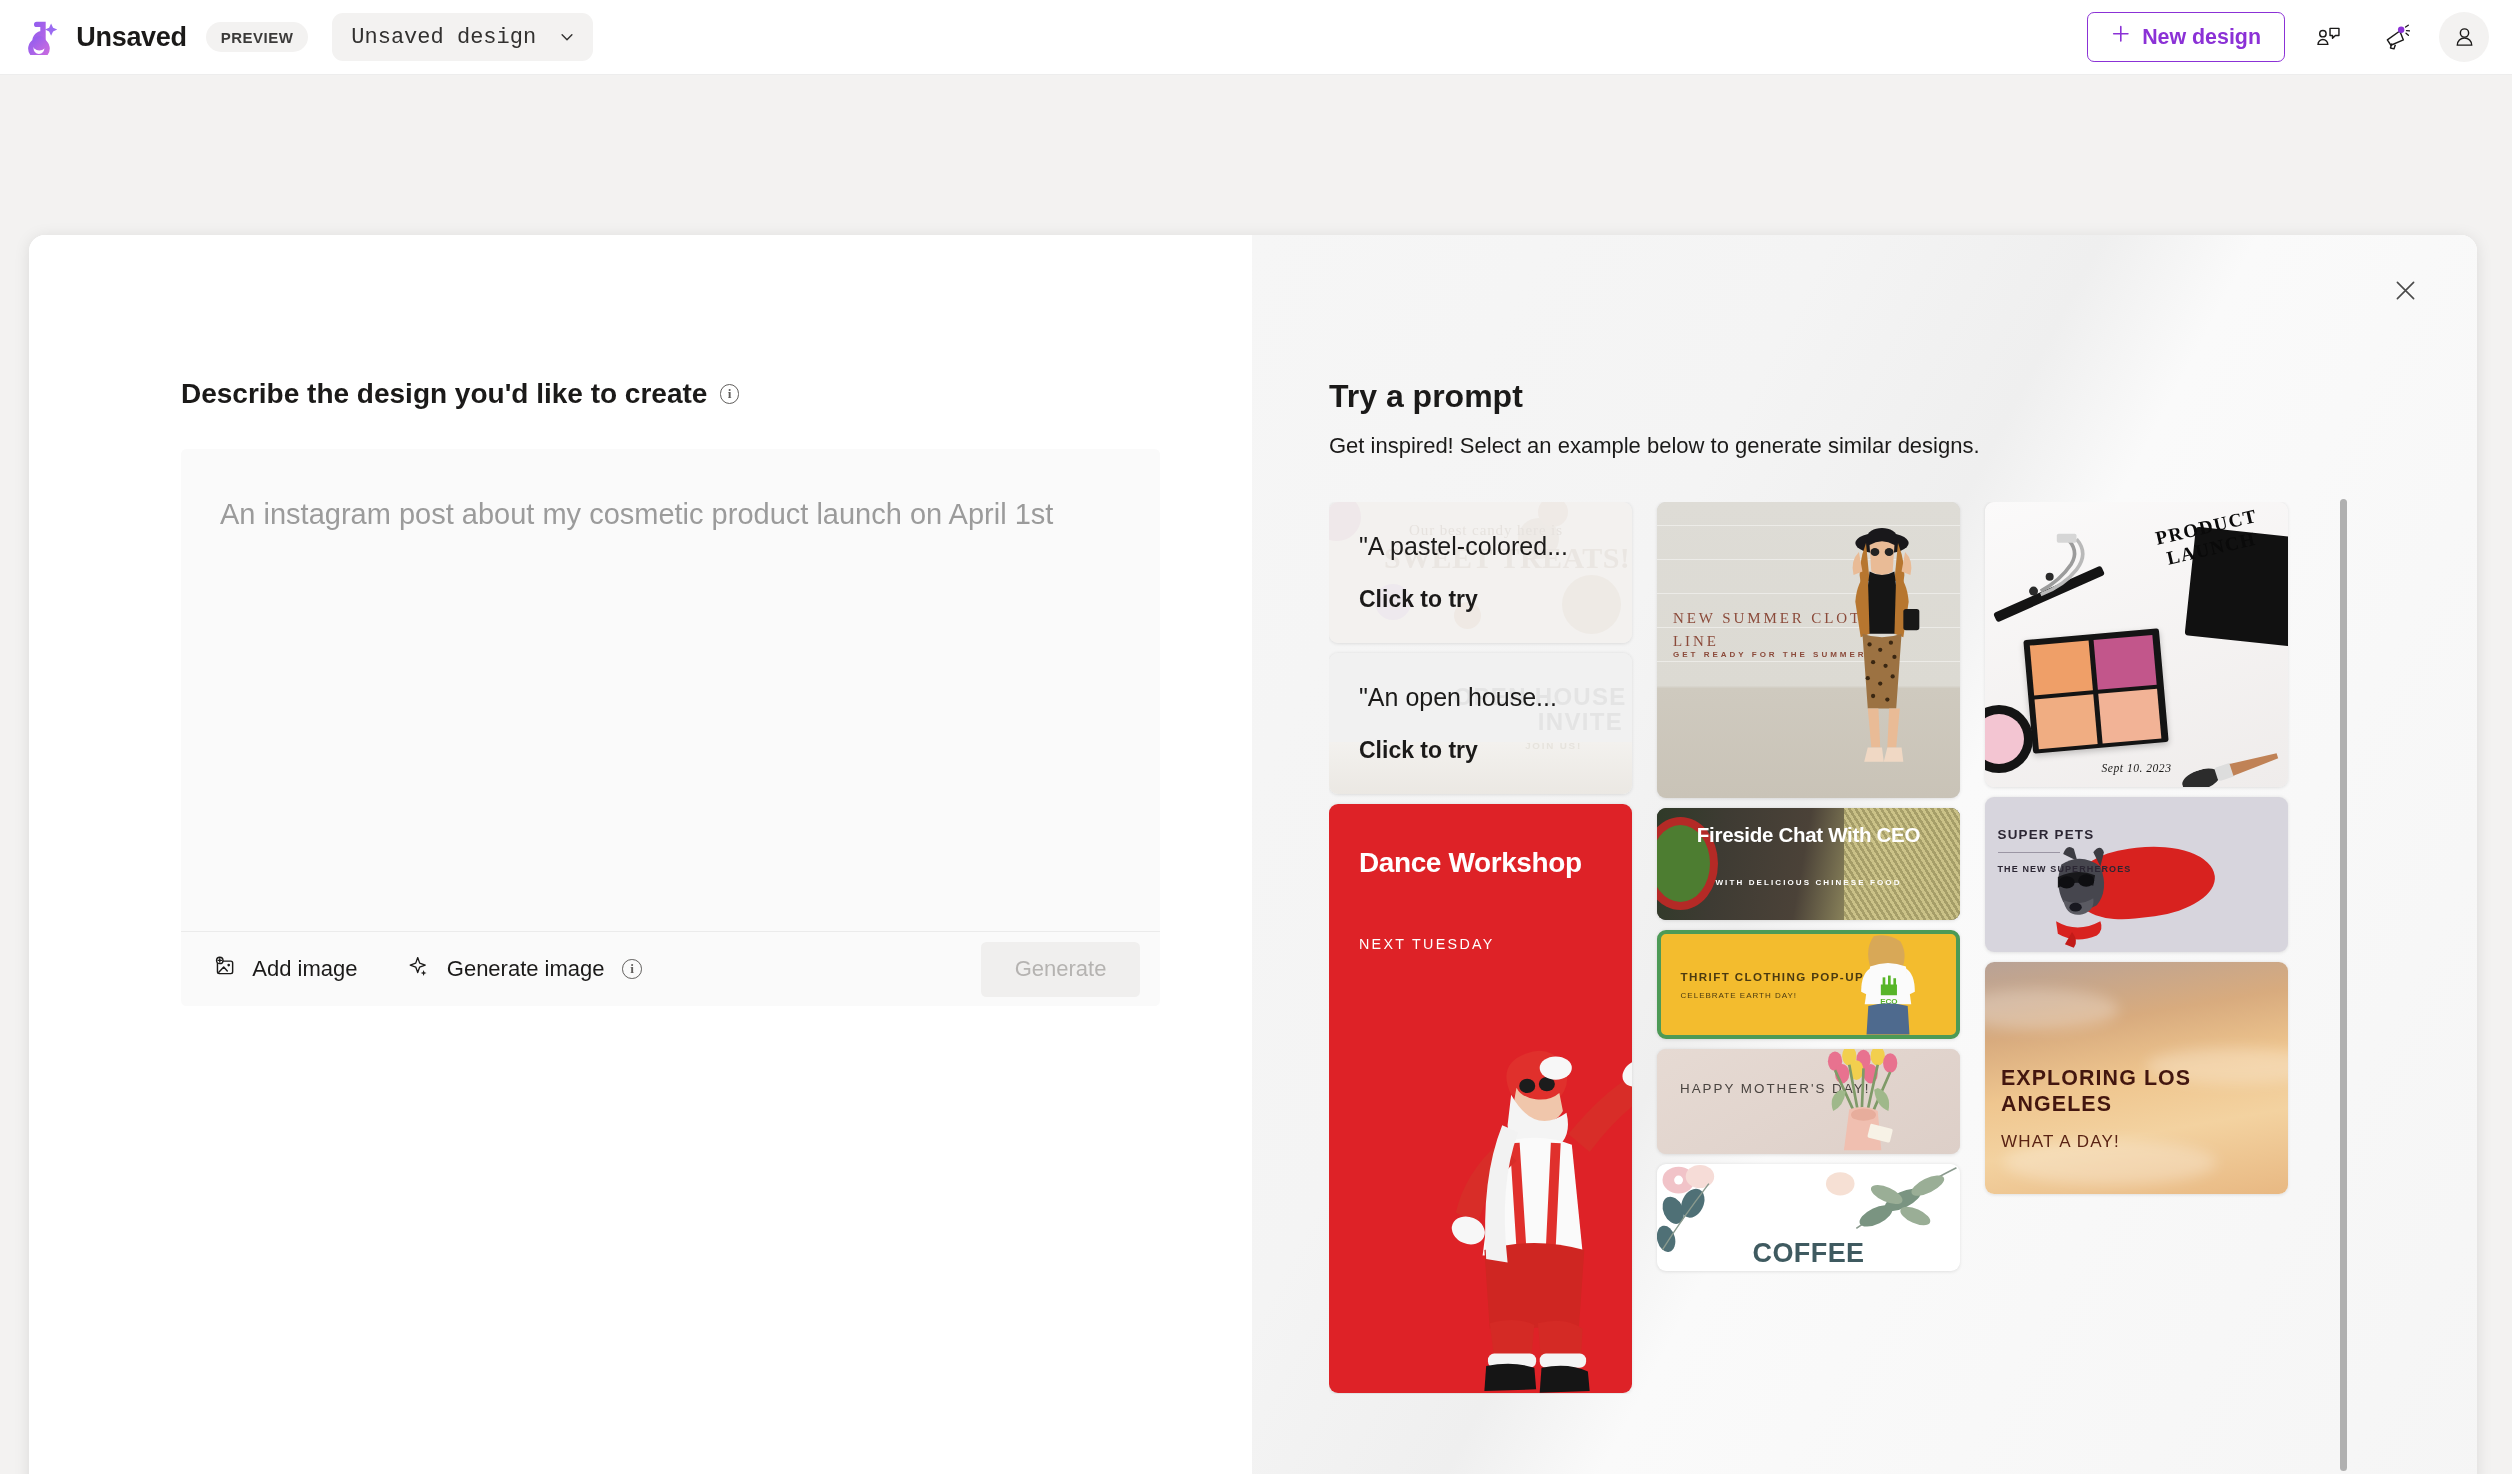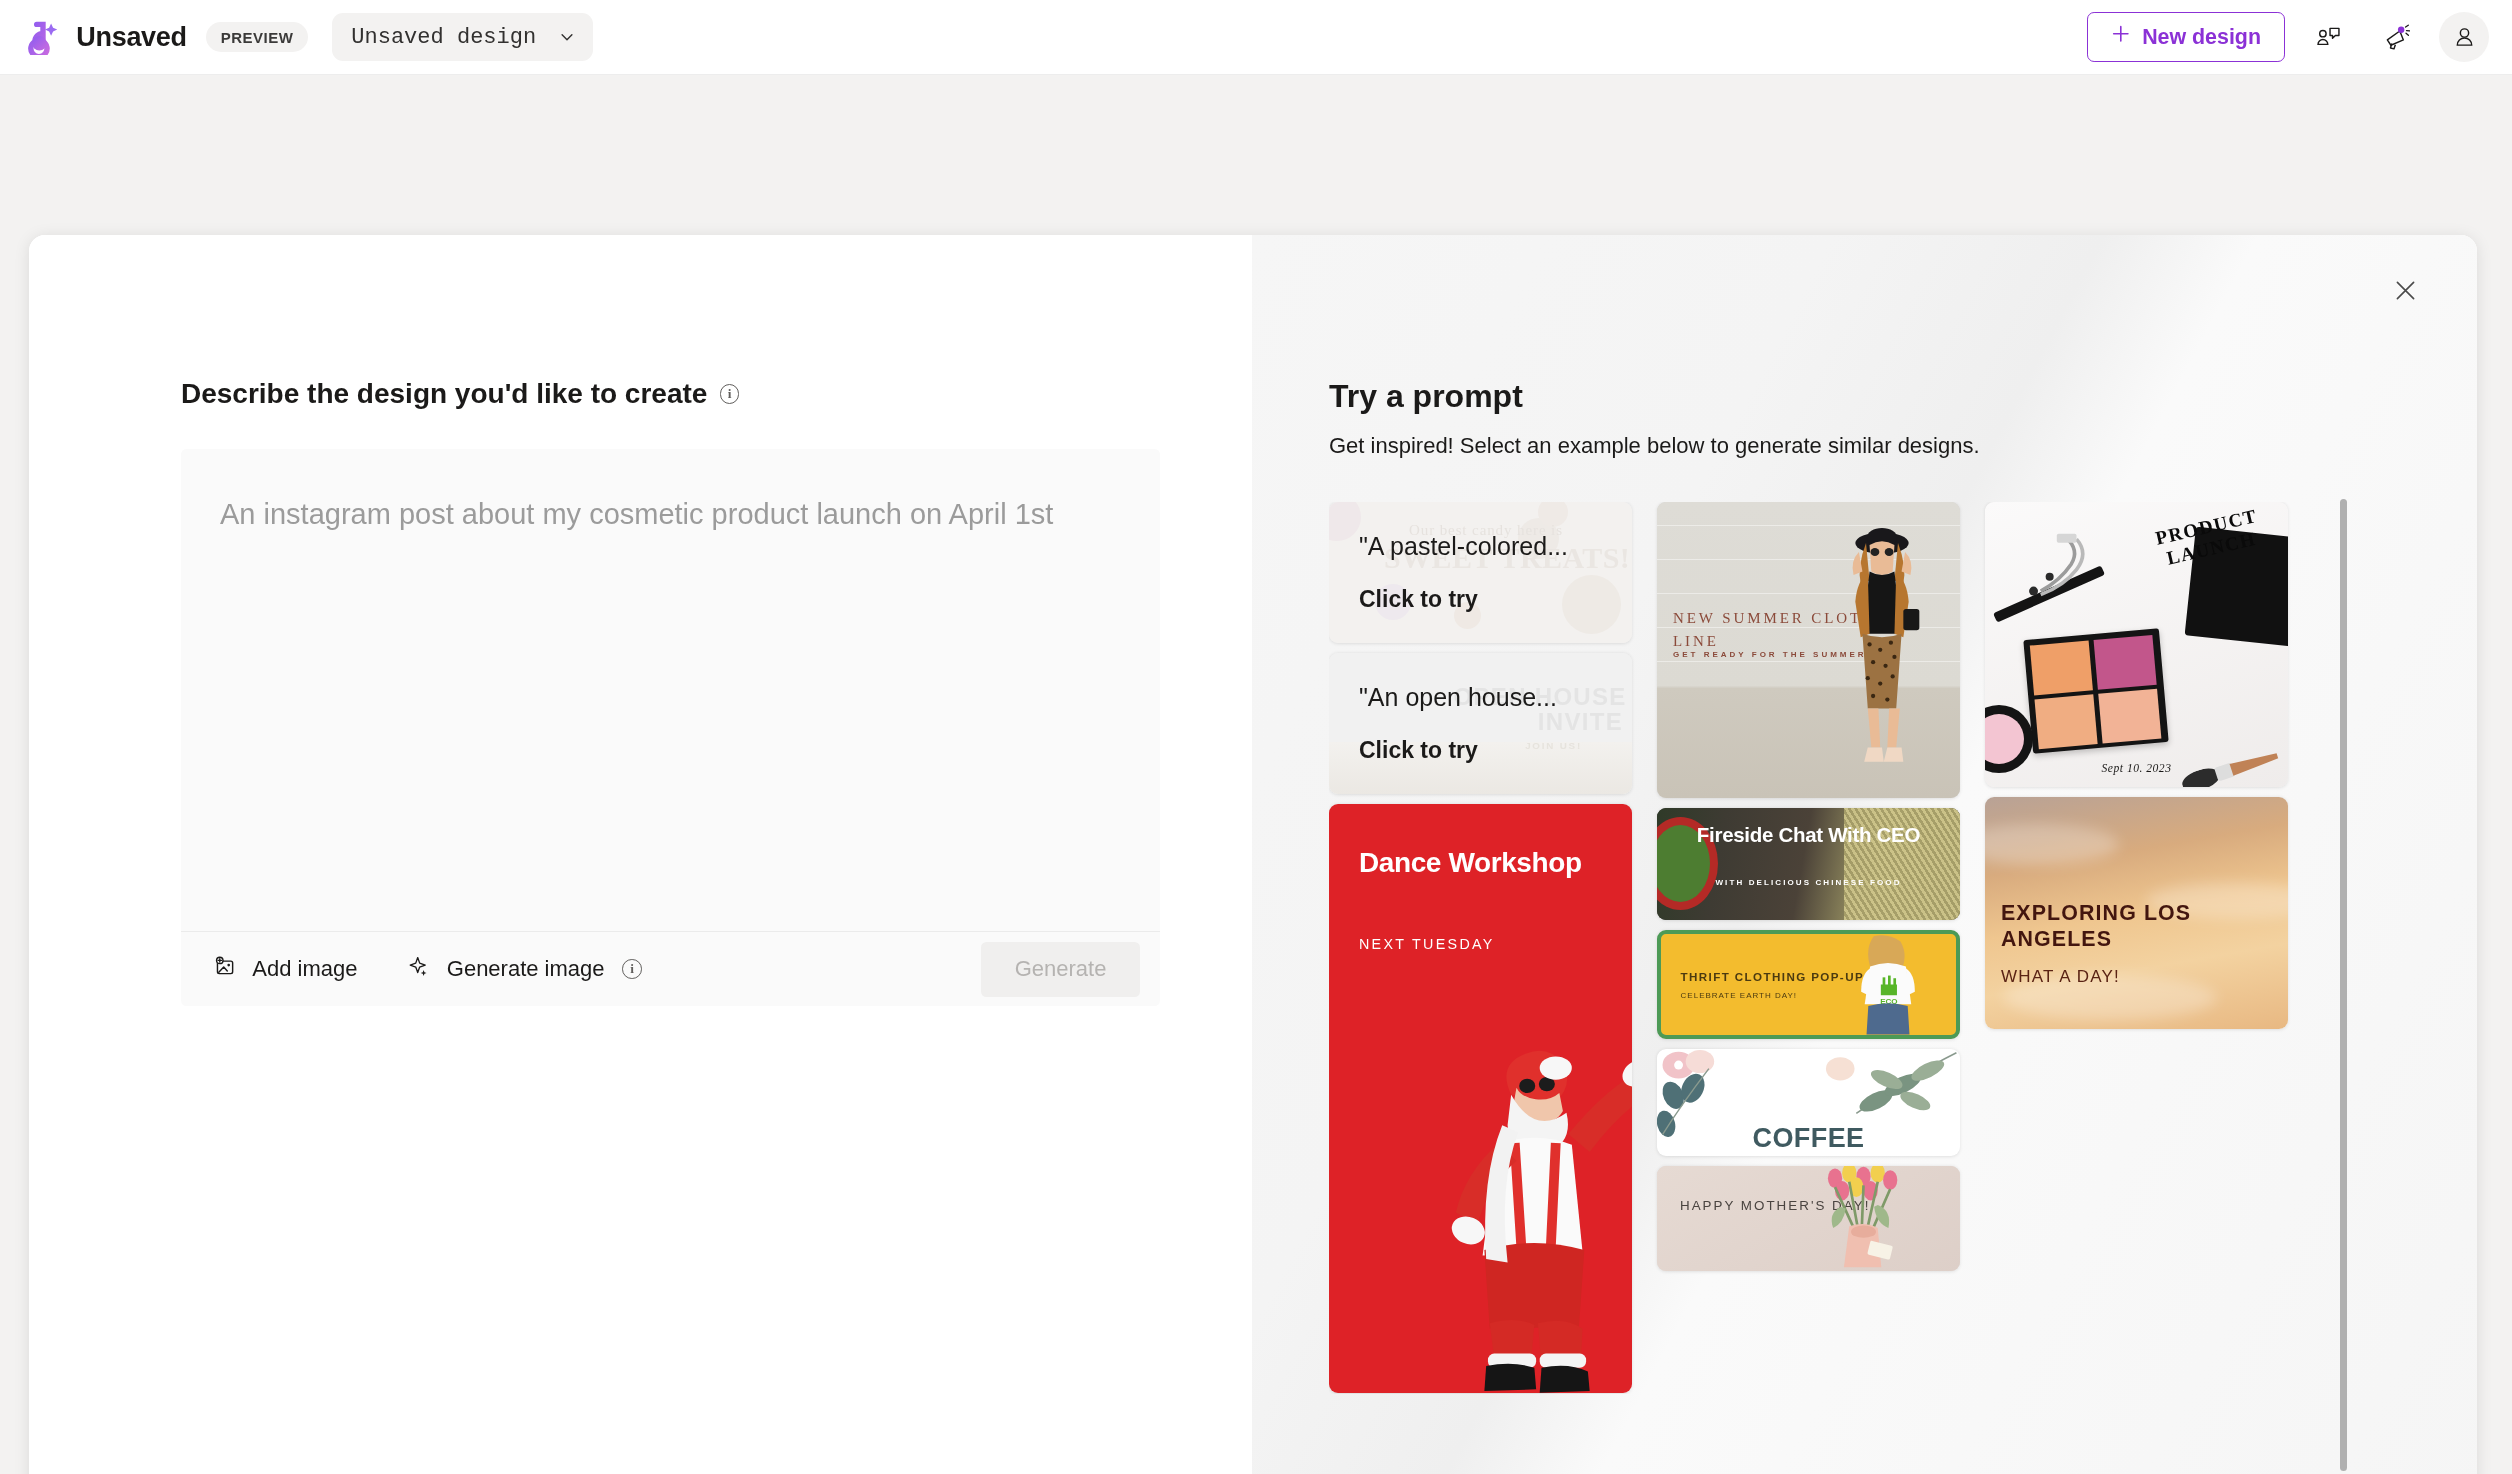--- a/index.html
+++ b/index.html
@@ -508,42 +508,20 @@
               <path d="M58 38 q10 6 10 26 l-8 4 z" fill="#fbfbfb"></path>
               <rect x="30" y="56" width="18" height="12" fill="#57b528"></rect>
               <rect x="32" y="48" width="3" height="9" fill="#57b528"></rect>
               <rect x="38" y="46" width="3" height="11" fill="#57b528"></rect>
               <rect x="44" y="49" width="3" height="8" fill="#57b528"></rect>
               <text x="39" y="78" font-size="9" font-weight="700" fill="#57b528" text-anchor="middle" font-family="Liberation Sans, sans-serif">ECO</text>
               <path d="M16 80 q22 -6 44 0 l2 32 -48 0 z" fill="#4e6a8e"></path>
             </svg>
           </div>
 
-          <div class="card coffee">
-            <svg class="leafy" style="left:0;top:0;width:134px;height:98px;" viewBox="0 0 150 110">
-              <ellipse cx="24" cy="18" rx="18" ry="15" fill="#f1c3c8"></ellipse>
-              <ellipse cx="48" cy="14" rx="16" ry="13" fill="#f6dcd7"></ellipse>
-              <circle cx="24" cy="18" r="5" fill="#fff"></circle>
-              <ellipse cx="18" cy="52" rx="11" ry="16" fill="#4f7076" transform="rotate(-24 18 52)"></ellipse>
-              <ellipse cx="40" cy="44" rx="12" ry="17" fill="#4f7076" transform="rotate(26 40 44)"></ellipse>
-              <ellipse cx="10" cy="84" rx="10" ry="15" fill="#4f7076" transform="rotate(-14 10 84)"></ellipse>
-              <path d="M6 96 Q26 64 58 22" stroke="#8a9a8e" stroke-width="1.6" fill="none"></path>
-            </svg>
-            <svg class="leafy" style="right:0;top:0;width:143px;height:86px;" viewBox="0 0 160 96">
-              <ellipse cx="26" cy="22" rx="16" ry="13" fill="#f6e0d4"></ellipse>
-              <path d="M156 4 Q104 30 44 72" stroke="#8a9a8e" stroke-width="1.8" fill="none"></path>
-              <ellipse cx="66" cy="58" rx="20" ry="9" fill="#7a9481" transform="rotate(-26 66 58)"></ellipse>
-              <ellipse cx="96" cy="40" rx="22" ry="9" fill="#7a9481" transform="rotate(-26 96 40)"></ellipse>
-              <ellipse cx="124" cy="24" rx="20" ry="8" fill="#9aae96" transform="rotate(-26 124 24)"></ellipse>
-              <ellipse cx="78" cy="34" rx="19" ry="8" fill="#9aae96" transform="rotate(24 78 34)"></ellipse>
-              <ellipse cx="110" cy="58" rx="18" ry="8" fill="#9aae96" transform="rotate(24 110 58)"></ellipse>
-            </svg>
-            <div class="coffee-t">COFFEE</div>
-          </div>
-
           <div class="card mothers">
             <div class="md-bg"></div>
             <div class="md-t">HAPPY MOTHER'S DAY!</div>
             <svg class="md-flowers" viewBox="0 0 100 118">
               <g>
                 <ellipse cx="18" cy="16" rx="8" ry="11" fill="#e8728f"></ellipse>
                 <ellipse cx="34" cy="10" rx="8" ry="11" fill="#f2cf4e"></ellipse>
                 <ellipse cx="50" cy="14" rx="8" ry="11" fill="#e8728f"></ellipse>
                 <ellipse cx="66" cy="10" rx="8" ry="11" fill="#f2cf4e"></ellipse>
                 <ellipse cx="80" cy="18" rx="8" ry="11" fill="#e8728f"></ellipse>
@@ -552,20 +530,42 @@
                 <ellipse cx="42" cy="26" rx="8" ry="11" fill="#f2cf4e"></ellipse>
               </g>
               <path d="M18 26 L40 74 M34 20 L44 74 M50 24 L48 74 M66 20 L54 74 M80 28 L60 74" stroke="#7f9a68" stroke-width="3" fill="none"></path>
               <path d="M24 48 q-14 8 -8 24 q12 -6 14 -22 z" fill="#9fb88a"></path>
               <path d="M66 46 q16 6 12 26 q-14 -6 -16 -24 z" fill="#9fb88a"></path>
               <path d="M34 70 q18 -6 32 2 l4 44 -42 0 z" fill="#f0bfb0"></path>
               <ellipse cx="50" cy="76" rx="14" ry="7" fill="#e7ad9c"></ellipse>
               <rect x="58" y="86" width="26" height="16" rx="2" fill="#f7f2e6" transform="rotate(14 58 86)"></rect>
             </svg>
           </div>
+
+          <div class="card coffee">
+            <svg class="leafy" style="left:0;top:0;width:134px;height:98px;" viewBox="0 0 150 110">
+              <ellipse cx="24" cy="18" rx="18" ry="15" fill="#f1c3c8"></ellipse>
+              <ellipse cx="48" cy="14" rx="16" ry="13" fill="#f6dcd7"></ellipse>
+              <circle cx="24" cy="18" r="5" fill="#fff"></circle>
+              <ellipse cx="18" cy="52" rx="11" ry="16" fill="#4f7076" transform="rotate(-24 18 52)"></ellipse>
+              <ellipse cx="40" cy="44" rx="12" ry="17" fill="#4f7076" transform="rotate(26 40 44)"></ellipse>
+              <ellipse cx="10" cy="84" rx="10" ry="15" fill="#4f7076" transform="rotate(-14 10 84)"></ellipse>
+              <path d="M6 96 Q26 64 58 22" stroke="#8a9a8e" stroke-width="1.6" fill="none"></path>
+            </svg>
+            <svg class="leafy" style="right:0;top:0;width:143px;height:86px;" viewBox="0 0 160 96">
+              <ellipse cx="26" cy="22" rx="16" ry="13" fill="#f6e0d4"></ellipse>
+              <path d="M156 4 Q104 30 44 72" stroke="#8a9a8e" stroke-width="1.8" fill="none"></path>
+              <ellipse cx="66" cy="58" rx="20" ry="9" fill="#7a9481" transform="rotate(-26 66 58)"></ellipse>
+              <ellipse cx="96" cy="40" rx="22" ry="9" fill="#7a9481" transform="rotate(-26 96 40)"></ellipse>
+              <ellipse cx="124" cy="24" rx="20" ry="8" fill="#9aae96" transform="rotate(-26 124 24)"></ellipse>
+              <ellipse cx="78" cy="34" rx="19" ry="8" fill="#9aae96" transform="rotate(24 78 34)"></ellipse>
+              <ellipse cx="110" cy="58" rx="18" ry="8" fill="#9aae96" transform="rotate(24 110 58)"></ellipse>
+            </svg>
+            <div class="coffee-t">COFFEE</div>
+          </div>
         </div>
 
         <div class="gal-col">
 
           <div class="card makeup">
             <div class="mk-bg"></div>
             <div class="mk-blk"></div>
             <div class="mk-pencil"></div>
             <svg style="position:absolute;left:36px;top:30px;width:77px;height:68px;" viewBox="0 0 86 76">
               <path d="M50 6 q16 14 6 30 q-12 18 -34 30" stroke="#9b9b9b" stroke-width="4" fill="none"></path>
@@ -585,20 +585,38 @@
               </div>
             <svg class="mk-brush" viewBox="0 0 116 22">
               <ellipse cx="22" cy="11" rx="22" ry="11" fill="#2c2c2c"></ellipse>
               <rect x="40" y="3" width="20" height="16" rx="3" fill="#dddddd"></rect>
               <path d="M58 4 L112 9 L112 15 L58 18 Z" fill="#c08256"></path>
             </svg>
             <div class="mk-title">PRODUCT LAUNCH</div>
             <div class="mk-date">Sept 10. 2023</div>
           </div>
 
+          <div class="card pets">
+            <div class="cape"></div>
+            <svg class="dog" viewBox="0 0 70 120">
+              <path d="M16 12 q4 -12 12 -6 l4 14 z" fill="#3c3c42"></path>
+              <path d="M50 10 q8 -10 12 0 l-4 16 z" fill="#3c3c42"></path>
+              <path d="M14 24 q22 -14 44 2 q10 26 -4 44 q-22 12 -38 -4 q-10 -20 -2 -42 z" fill="#46464e"></path>
+              <path d="M10 38 q22 -10 42 -2 l-2 12 q-20 -8 -40 2 z" fill="#17171a"></path>
+              <ellipse cx="20" cy="44" rx="9" ry="7" fill="#0e0e11"></ellipse>
+              <ellipse cx="42" cy="42" rx="9" ry="7" fill="#0e0e11"></ellipse>
+              <path d="M16 64 q18 8 34 -2 q2 14 -12 18 q-18 4 -22 -16 z" fill="#5a5a62"></path>
+              <ellipse cx="30" cy="72" rx="7" ry="5" fill="#181820"></ellipse>
+              <path d="M8 88 q24 14 50 0 q4 10 -4 16 q-24 10 -44 -2 z" fill="#d8221f"></path>
+              <path d="M26 100 q8 10 2 18 l-10 -4 z" fill="#c21b18"></path>
+            </svg>
+            <div class="pets-t1">SUPER PETS</div>
+            <div class="pets-rule"></div>
+            <div class="pets-t2">THE NEW SUPERHEROES</div>
+          </div>
 
           <div class="card la">
             <div class="la-bg"></div>
             <div class="la-cloud" style="left:-27px;top:27px;width:161px;height:41px;"></div>
             <div class="la-cloud" style="right:-36px;top:86px;width:178px;height:36px;"></div>
             <div class="la-cloud" style="left:18px;top:178px;width:214px;height:45px;"></div>
             <div class="la-t1">EXPLORING LOS ANGELES</div>
             <div class="la-t2">WHAT A DAY!</div>
           </div>
         </div>

